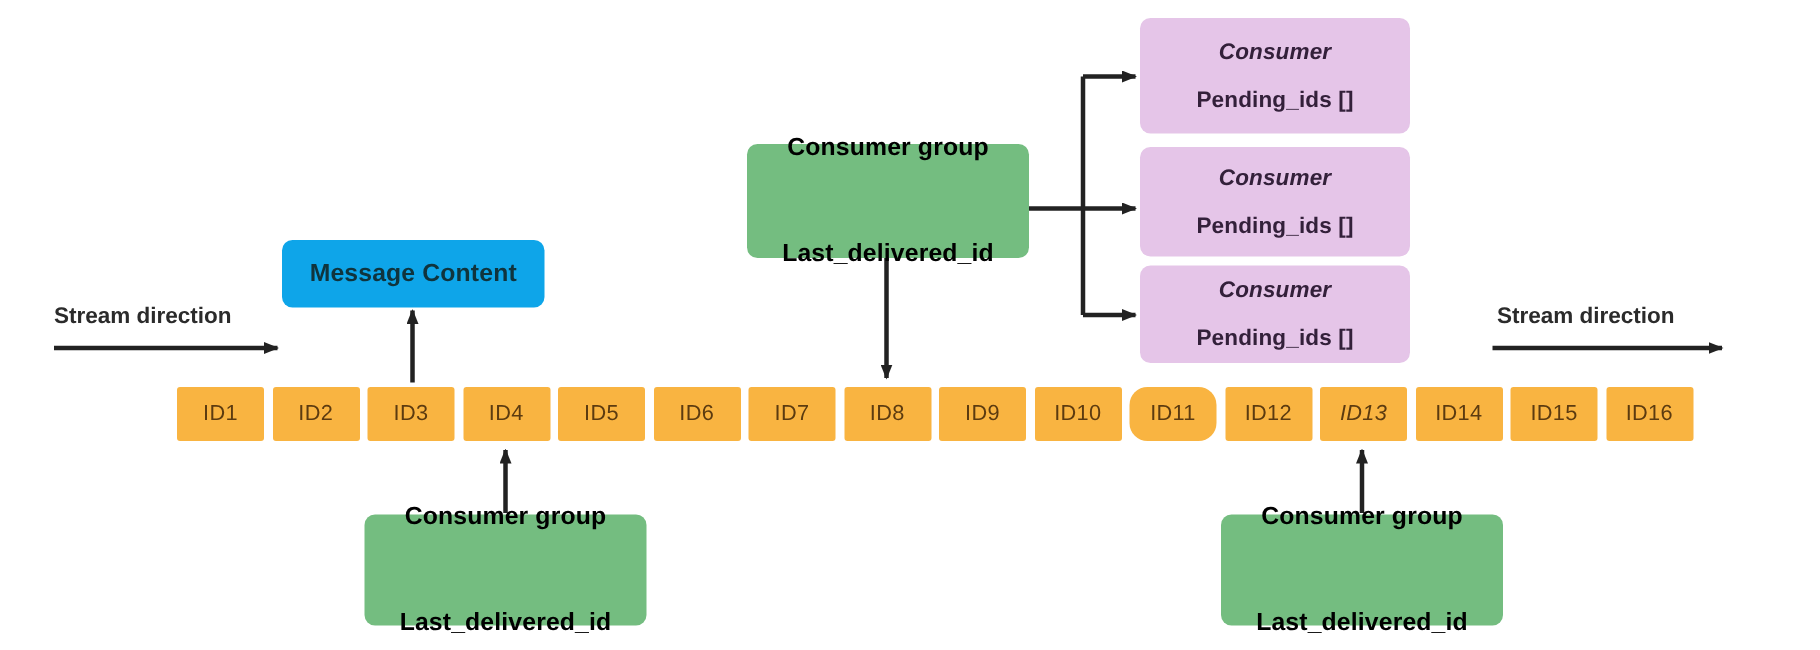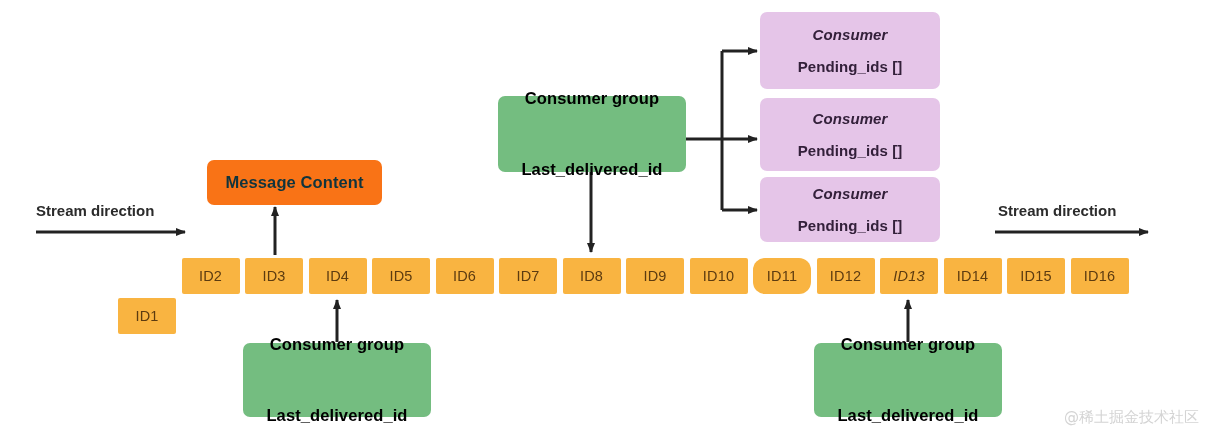--- a/index.html
+++ b/index.html
@@ -60,23 +60,22 @@
   .node-green .line2 { font-size: 16.5px; margin-top: 17px; }
 
   .node-purple {
     background: #e5c5e8;
     color: #33203a;
   }
   .node-purple .line1 { font-size: 15px; font-style: italic; }
   .node-purple .line2 { font-size: 15px; margin-top: 15px; }
 
   .node-blue {
-    background: #f97316;
+    background: #0ea5e9;
     color: #10343d;
-    margin-left: 19px;
   }
   .node-blue .line1 { font-size: 16.5px; }
 
   
   .stream-label {
     position: absolute;
     font-size: 15px;
     font-weight: bold;
     color: #2b2b2b;
     white-space: nowrap;
@@ -183,33 +182,32 @@
     <div class="line1">Consumer</div>
     <div class="line2">Pending_ids []</div>
   </div>
 
   <div class="node node-purple" style="left:760px; top:177px; width:180px; height:65px;">
     <div class="line1">Consumer</div>
     <div class="line2">Pending_ids []</div>
   </div>
 
   <div id="stream-strip">
-      <div class="id-cell" style="left: 118px; width: 58px; margin-top: 40px;">ID1</div>
+      <div class="id-cell" style="left: 118px; width: 58px;">ID1</div>
       <div class="id-cell" style="left: 181.5px; width: 58px;">ID2</div>
       <div class="id-cell" style="left: 245px; width: 58px;">ID3</div>
       <div class="id-cell" style="left: 308.5px; width: 58px;">ID4</div>
       <div class="id-cell" style="left: 372px; width: 58px;">ID5</div>
       <div class="id-cell" style="left: 435.5px; width: 58px;">ID6</div>
       <div class="id-cell" style="left: 499px; width: 58px;">ID7</div>
       <div class="id-cell" style="left: 562.5px; width: 58px;">ID8</div>
       <div class="id-cell" style="left: 626px; width: 58px;">ID9</div>
       <div class="id-cell" style="left: 689.5px; width: 58px;">ID10</div>
       <div class="id-cell" style="left: 753px; width: 58px; border-radius: 12px;">ID11</div>
       <div class="id-cell" style="left: 816.5px; width: 58px;">ID12</div>
       <div class="id-cell" style="left: 880px; width: 58px; font-style: italic;">ID13</div>
       <div class="id-cell" style="left: 943.5px; width: 58px;">ID14</div>
       <div class="id-cell" style="left: 1007px; width: 58px;">ID15</div>
       <div class="id-cell" style="left: 1070.5px; width: 58px;">ID16</div>
     </div>
 
-  <div class="watermark">@稀土掘金技术社区</div>
 
 </div>
 
 </body></html>

